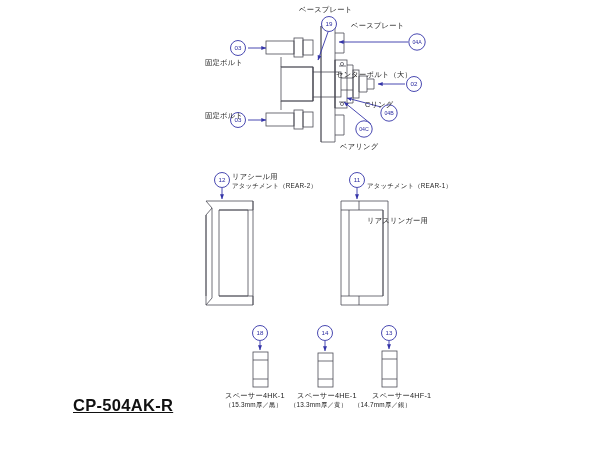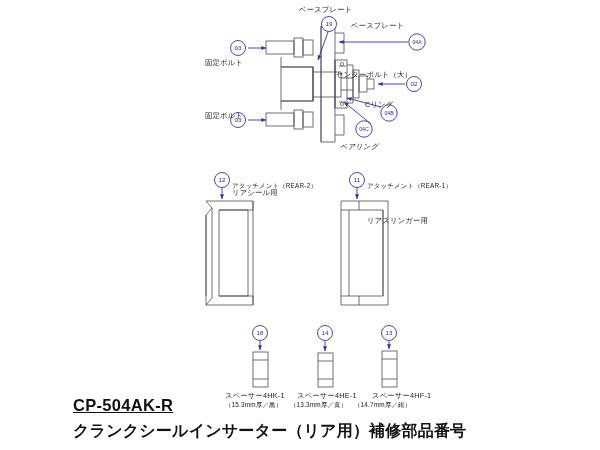--- a/index.html
+++ b/index.html
@@ -207,41 +207,40 @@
   <div class="balloon-num" style="left:319px; top:21px; width:20px;">19</div>
   <div class="balloon-num tiny" style="left:407px; top:40px; width:20px;">04A</div>
   <div class="balloon-num" style="left:404px; top:81px; width:20px;">02</div>
   <div class="balloon-num tiny" style="left:379px; top:111px; width:20px;">04B</div>
   <div class="balloon-num tiny" style="left:354px; top:127px; width:20px;">04C</div>
 
   <div class="lbl" style="left:299px; top:5px;">ベースプレート</div>
   <div class="lbl" style="left:351px; top:21px;">ベースプレート</div>
   <div class="lbl" style="left:336px; top:70px;">センターボルト（大）</div>
   <div class="lbl" style="left:365px; top:100px;">Cリング</div>
-  <div class="lbl" style="left:340px; top:142px;font-style:italic;">ベアリング</div>
+  <div class="lbl" style="left:340px; top:142px;">ベアリング</div>
   <div class="lbl" style="left:205px; top:58px;">固定ボルト</div>
   <div class="lbl" style="left:205px; top:111px;">固定ボルト</div>
 
   <div class="balloon-num" style="left:212px; top:177px; width:20px;">12</div>
-  <div class="lbl" style="left:232px; top:188px;">リアシール用</div>
+  <div class="lbl" style="left:232px; top:172px;">リアシール用</div>
   <div class="lbl small" style="left:232px; top:182px;">アタッチメント（REAR-2）</div>
 
   <div class="balloon-num" style="left:347px; top:177px; width:20px;">11</div>
   <div class="lbl" style="left:367px; top:172px;margin-top:44px;">リアスリンガー用</div>
   <div class="lbl small" style="left:367px; top:182px;">アタッチメント（REAR-1）</div>
 
   <div class="balloon-num" style="left:250px; top:330px; width:20px;">18</div>
   <div class="balloon-num" style="left:315px; top:330px; width:20px;">14</div>
   <div class="balloon-num" style="left:379px; top:330px; width:20px;">13</div>
 
   <div class="lbl center" style="left:225px; top:391px; width:72px;">スペーサー4HK-1</div>
   <div class="lbl small center" style="left:225px; top:401px; width:72px;">（15.3mm厚／黒）</div>
 
   <div class="lbl center" style="left:290px; top:391px; width:72px;padding-left:7px;">スペーサー4HE-1</div>
   <div class="lbl small center" style="left:290px; top:401px; width:72px;">（13.3mm厚／黄）</div>
 
   <div class="lbl center" style="left:372px; top:391px; width:72px;">スペーサー4HF-1</div>
   <div class="lbl small center" style="left:354px; top:401px; width:72px;">（14.7mm厚／銀）</div>
 
   <div class="title-code" style="left:73px; top:396px;text-decoration:underline;">CP-504AK-R</div>
-  <div class="title-main" style="left:73px; top:421px;"><span>クランクシールインサーター（リア用）</span><span class="sub">補修部品番号</span></div>
 
 </div>
 
 </body></html>

